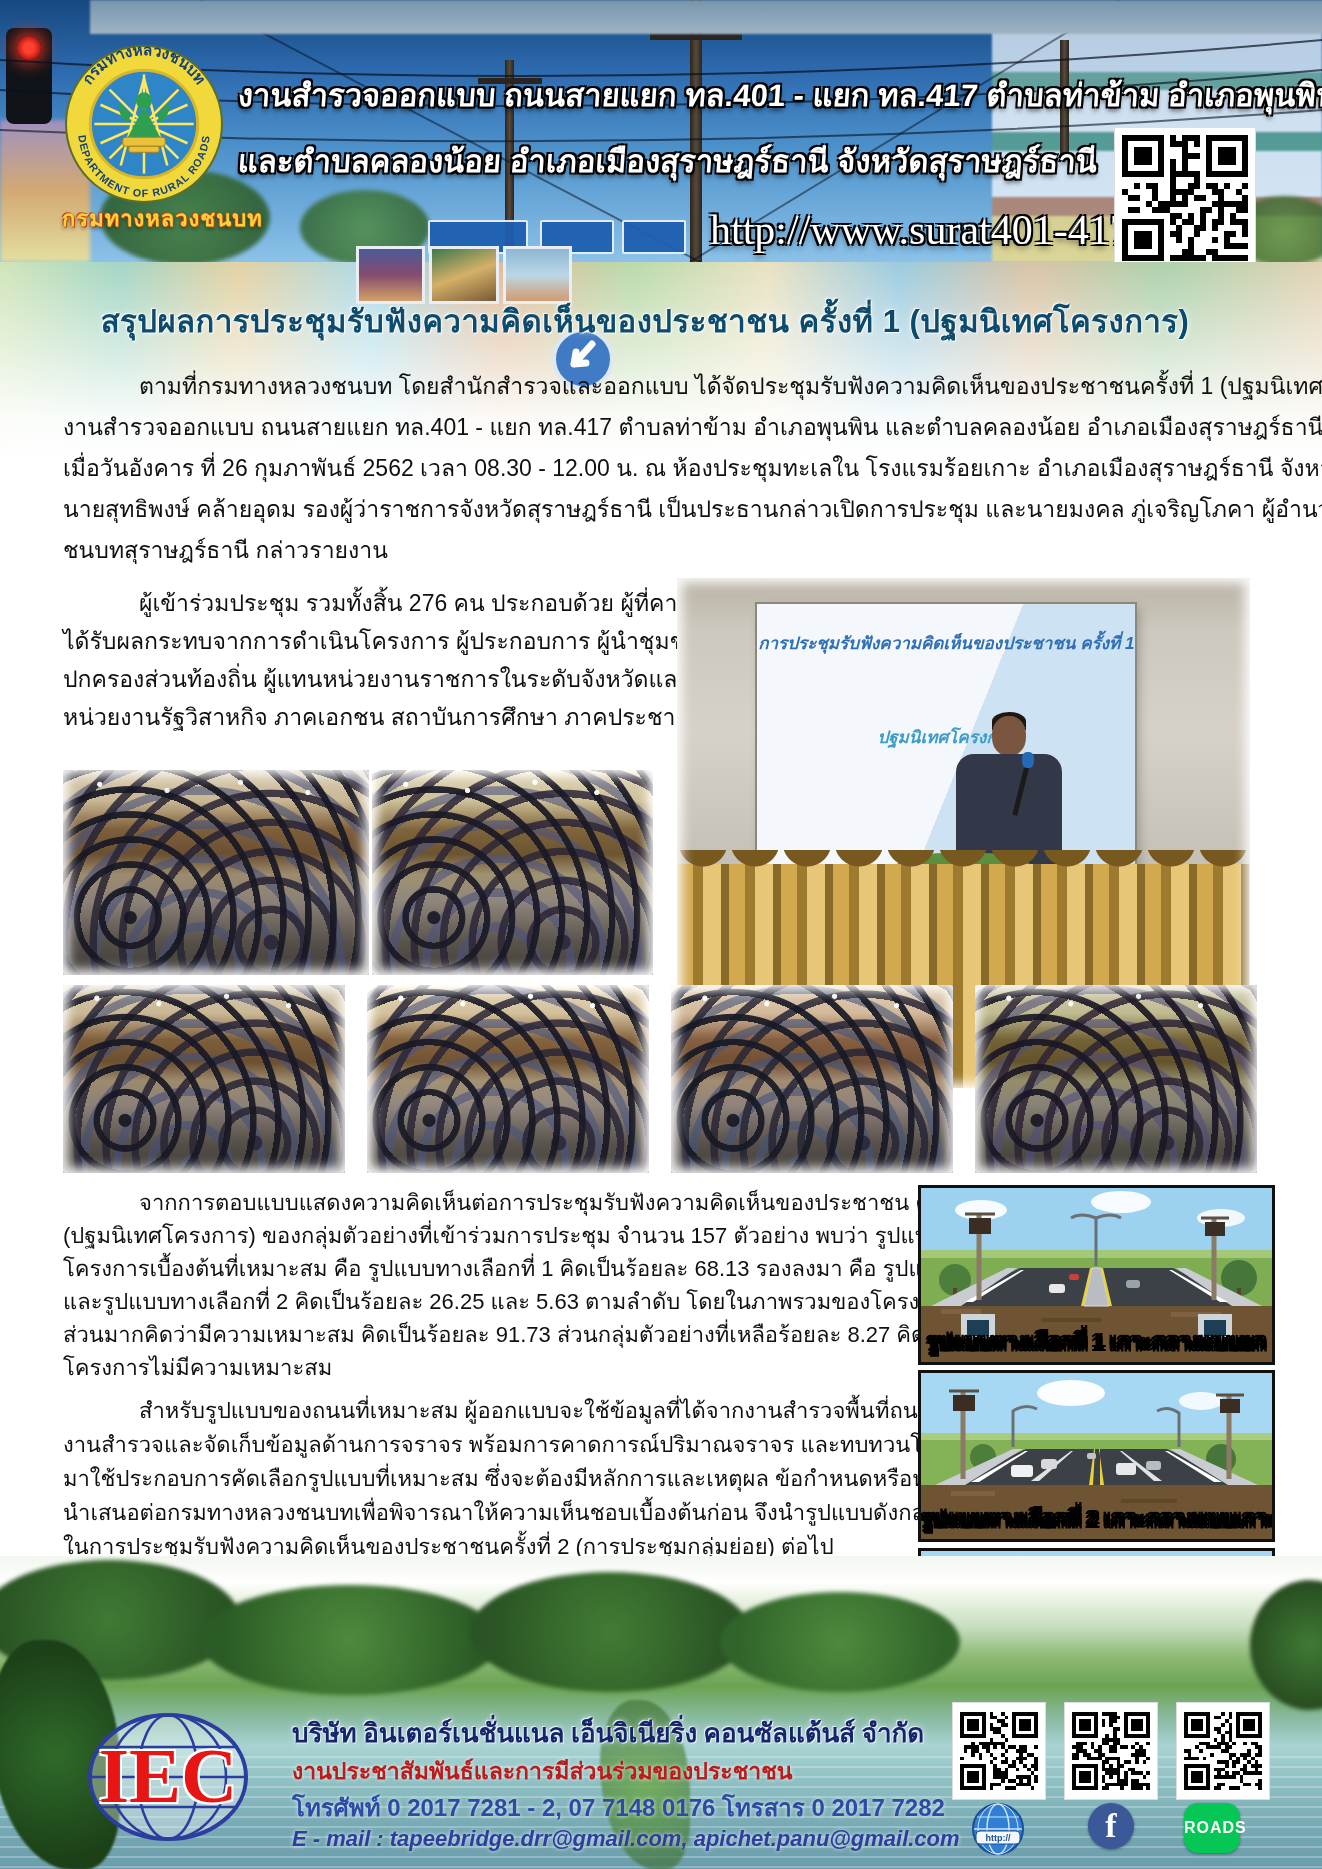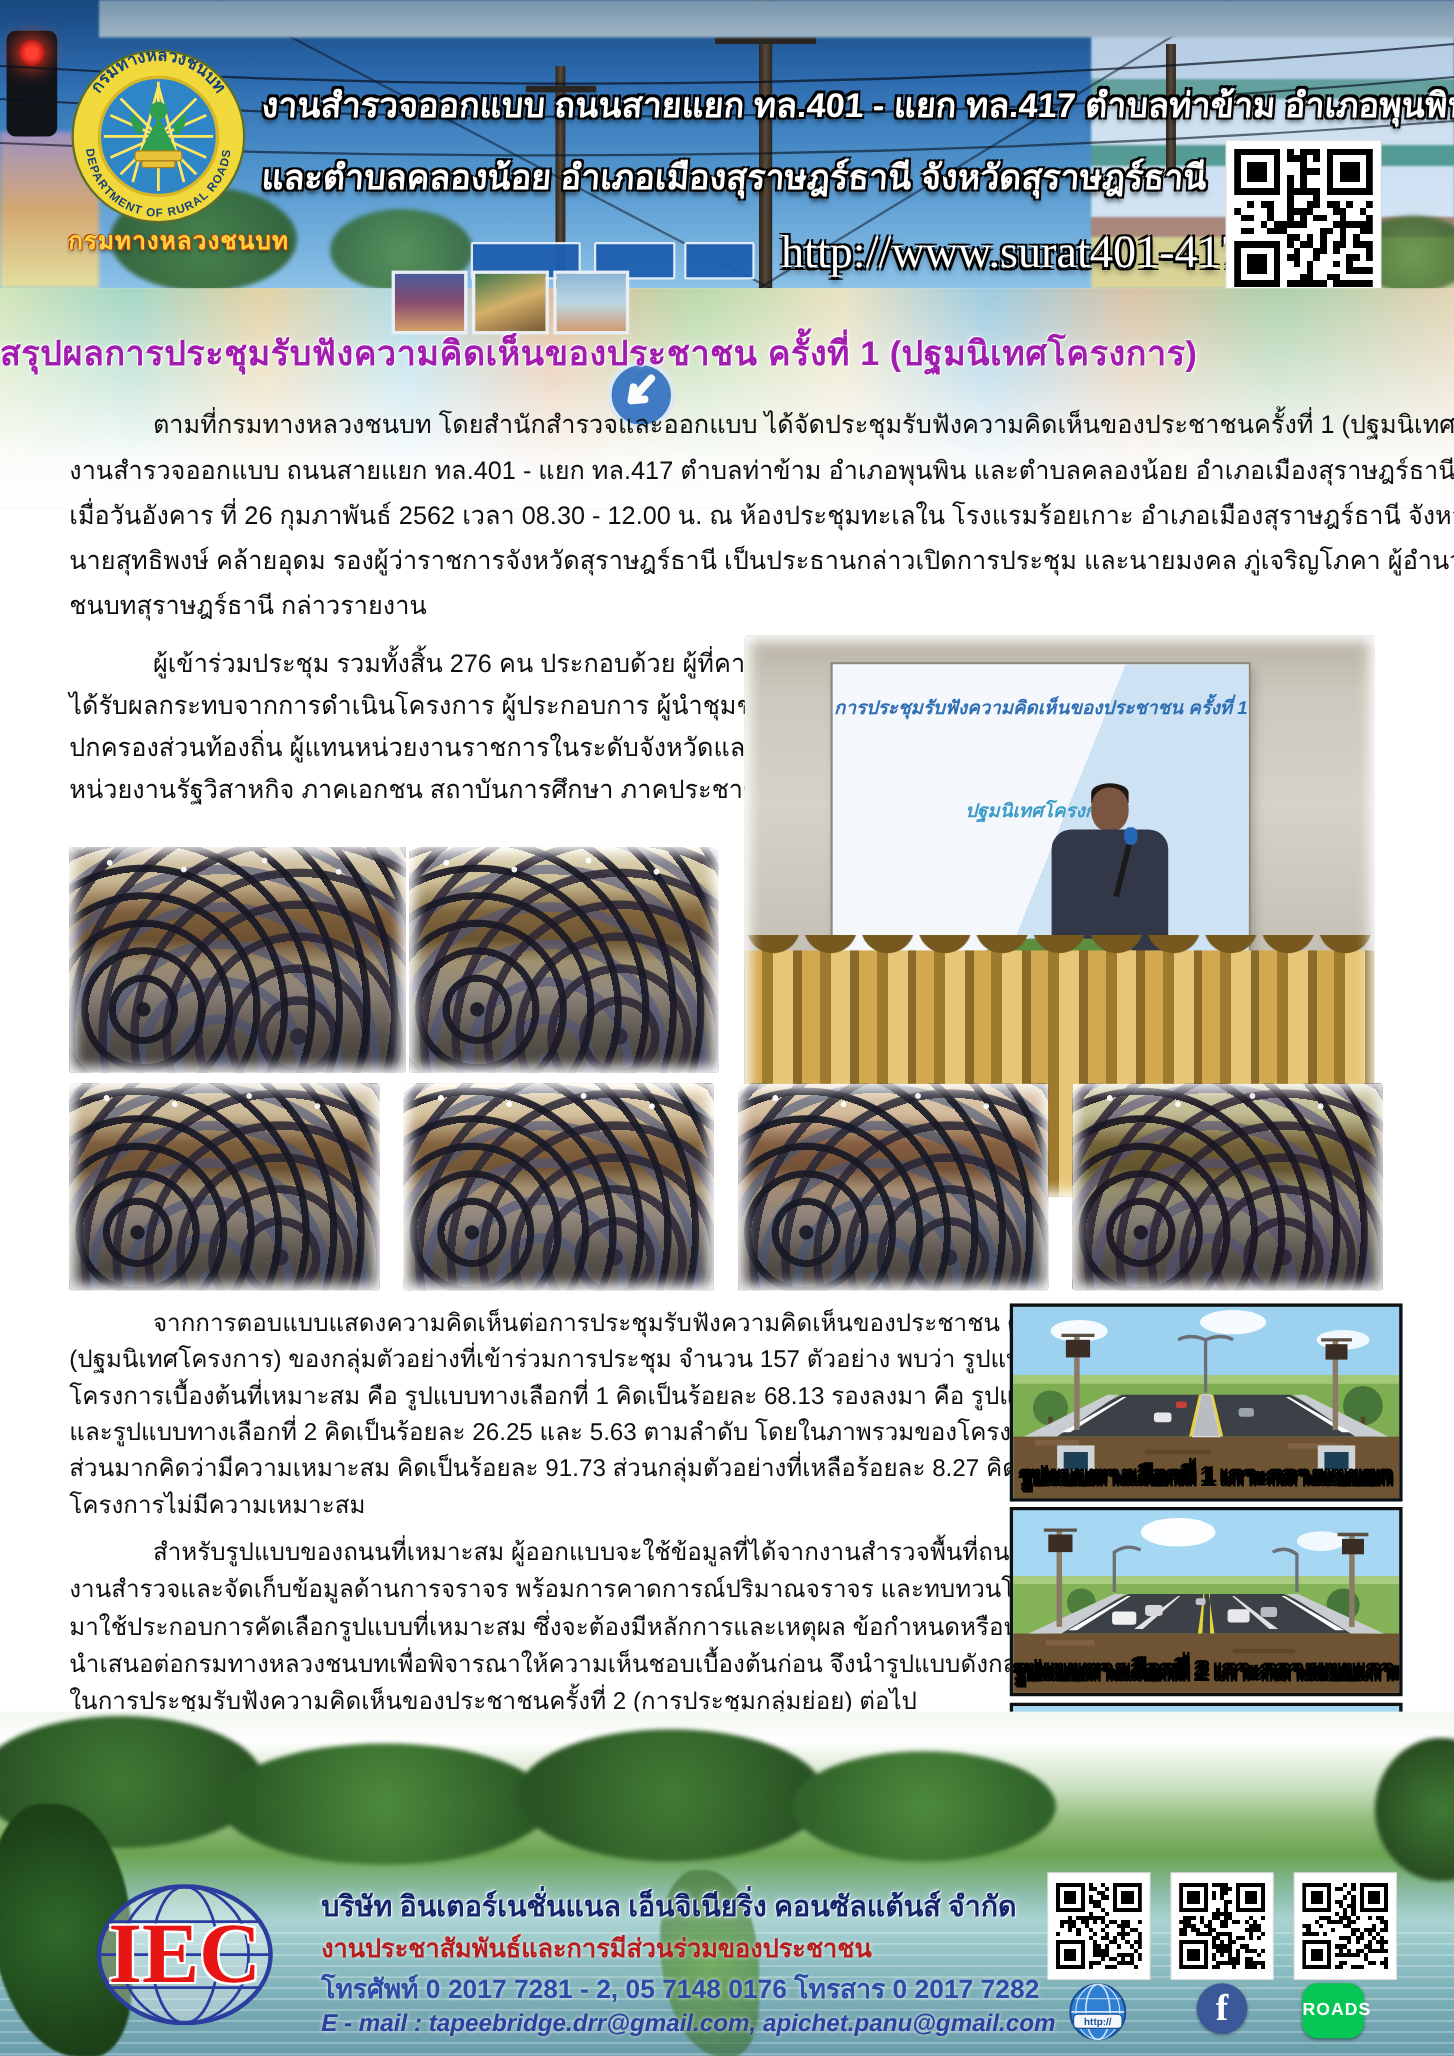--- a/index.html
+++ b/index.html
@@ -43,22 +43,22 @@
      background:linear-gradient(180deg,rgba(255,255,255,.05) 0%,rgba(255,255,255,.55) 45%,rgba(255,255,255,.92) 78%,#fff 100%),
        linear-gradient(90deg,#cfe3b4 0%,#9ed4c2 9%,#e2cf9e 18%,#a6d8e6 28%,#dfb792 38%,#b6d8a6 48%,#e8e0be 58%,#96c8de 68%,#d8c0a0 78%,#a8cfa8 88%,#e0d0b0 100%);}
   .billboard{position:absolute;left:356px;top:-16px;width:216px;height:58px;display:flex;gap:4px;}
   .billboard .bb{flex:1;border:3px solid #e8eef5;box-sizing:border-box;filter:saturate(.9);}
   .bb1{background:linear-gradient(180deg,#4a5aa0,#8a4a70,#d8a060);}
   .bb2{background:linear-gradient(160deg,#3a7a4a,#d8b060,#7a5a30);}
   .bb3{background:linear-gradient(180deg,#8ab8d8,#b8d8e8,#d89a6a);}
   .arrow-sign{position:absolute;left:552px;top:66px;width:54px;height:54px;border-radius:50%;
      background:#2a6cc2;border:4px solid #dce8f4;opacity:.88;}
   .arrow-sign svg{display:block;width:100%;height:100%;}
-  .doc-title{position:absolute;left:0;top:296px;width:1290px;text-align:left;font-size:31px;font-weight:bold;
-     color:#a21caf;white-space:nowrap;letter-spacing:.5px;
+  .doc-title{position:absolute;left:0;top:296px;width:1290px;text-align:center;font-size:31px;font-weight:bold;
+     color:#0c4a6e;white-space:nowrap;letter-spacing:.5px;
      text-shadow:1px 1px 0 rgba(255,255,255,.85),-1px -1px 0 rgba(255,255,255,.85),0 0 6px rgba(255,255,255,.7);}
 
   
   .para{position:absolute;color:#101010;}
   .para .ln{white-space:nowrap;}
   .p1{left:63px;top:366px;font-size:23px;} .p1 .ln{line-height:41px;}
   .p2{left:63px;top:584px;font-size:23px;} .p2 .ln{line-height:38px;}
   .p3{left:63px;top:1186px;font-size:22px;} .p3 .ln{line-height:33px;}
   .p4{left:63px;top:1394px;font-size:22px;} .p4 .ln{line-height:34px;}
   .para .ln:first-child{text-indent:76px;}
@@ -546,21 +546,21 @@
       <ellipse cx="82" cy="65" rx="58" ry="62" fill="none" stroke="#2b3d9e" stroke-width="2.5"></ellipse>
       <ellipse cx="82" cy="65" rx="30" ry="62" fill="none" stroke="#2b3d9e" stroke-width="2.5"></ellipse>
       <line x1="4" y1="65" x2="160" y2="65" stroke="#2b3d9e" stroke-width="2.5"></line>
       <line x1="12" y1="35" x2="152" y2="35" stroke="#2b3d9e" stroke-width="2.5"></line>
       <line x1="12" y1="95" x2="152" y2="95" stroke="#2b3d9e" stroke-width="2.5"></line>
     </svg>
     <div class="iec-text">IEC</div>
   </div>
   <div class="f-line f-company">บริษัท อินเตอร์เนชั่นแนล เอ็นจิเนียริ่ง คอนซัลแต้นส์ จำกัด</div>
   <div class="f-line f-dept">งานประชาสัมพันธ์และการมีส่วนร่วมของประชาชน</div>
-  <div class="f-line f-phone">โทรศัพท์ 0 2017 7281 - 2, 05 7148 0176 โทรสาร 0 2017 7282</div>
+  <div class="f-line f-phone">โทรศัพท์ 0 2017 7281 - 2, 07 7148 0176 โทรสาร 0 2017 7282</div>
   <div class="f-line f-email">E - mail : tapeebridge.drr@gmail.com, apichet.panu@gmail.com</div>
 
   <div class="qrbox fqr fqr1 qr">
       <svg xmlns="http://www.w3.org/2000/svg" viewBox="0 0 21 21" shape-rendering="crispEdges">
         <rect x="8" y="0" width="1" height="1"></rect>
         <rect x="11" y="0" width="1" height="1"></rect>
         <rect x="8" y="1" width="1" height="1"></rect>
         <rect x="9" y="1" width="1" height="1"></rect>
         <rect x="12" y="1" width="1" height="1"></rect>
         <rect x="10" y="2" width="1" height="1"></rect>

